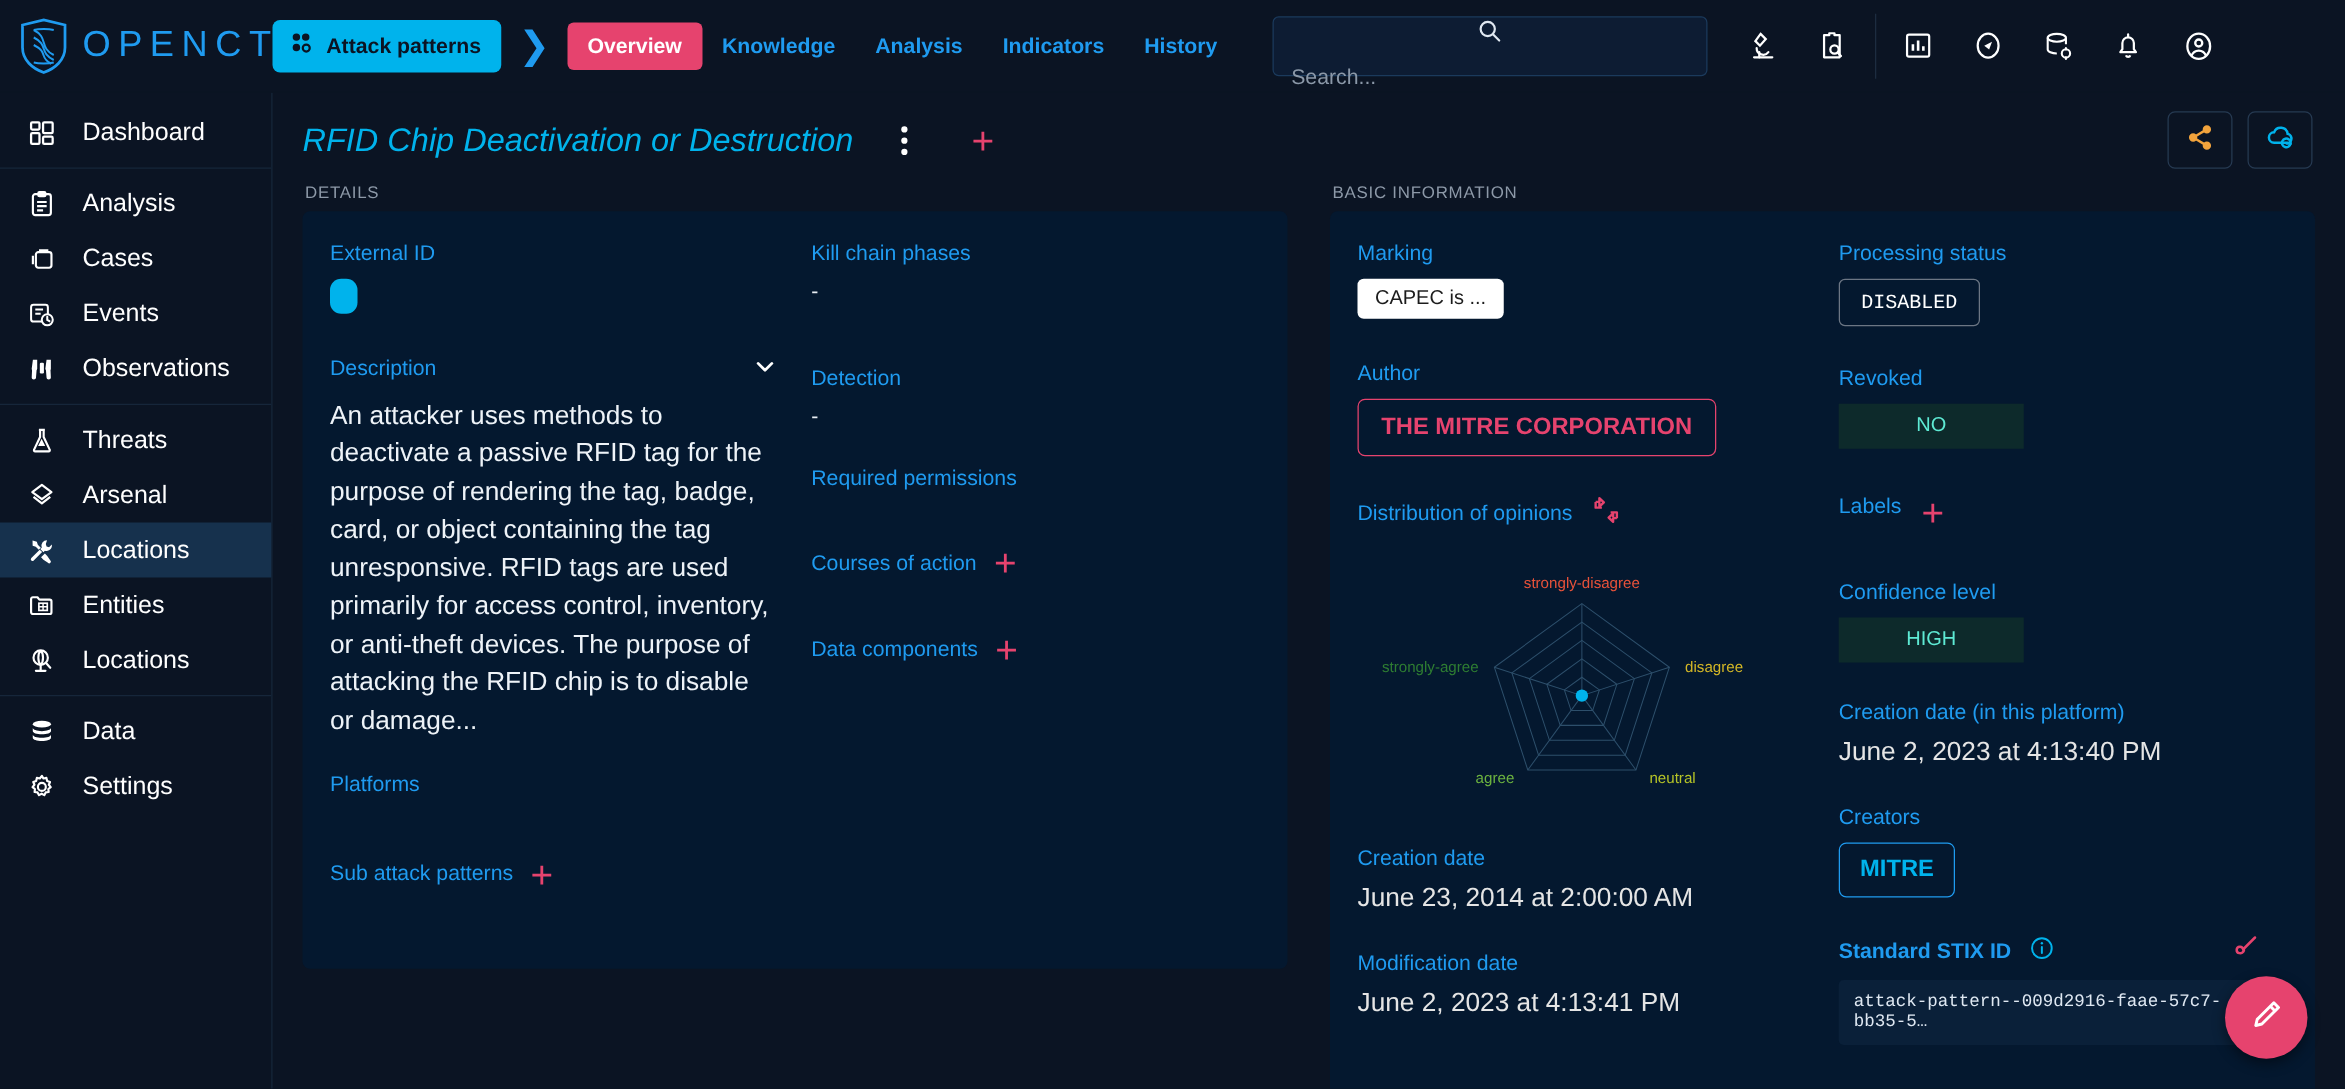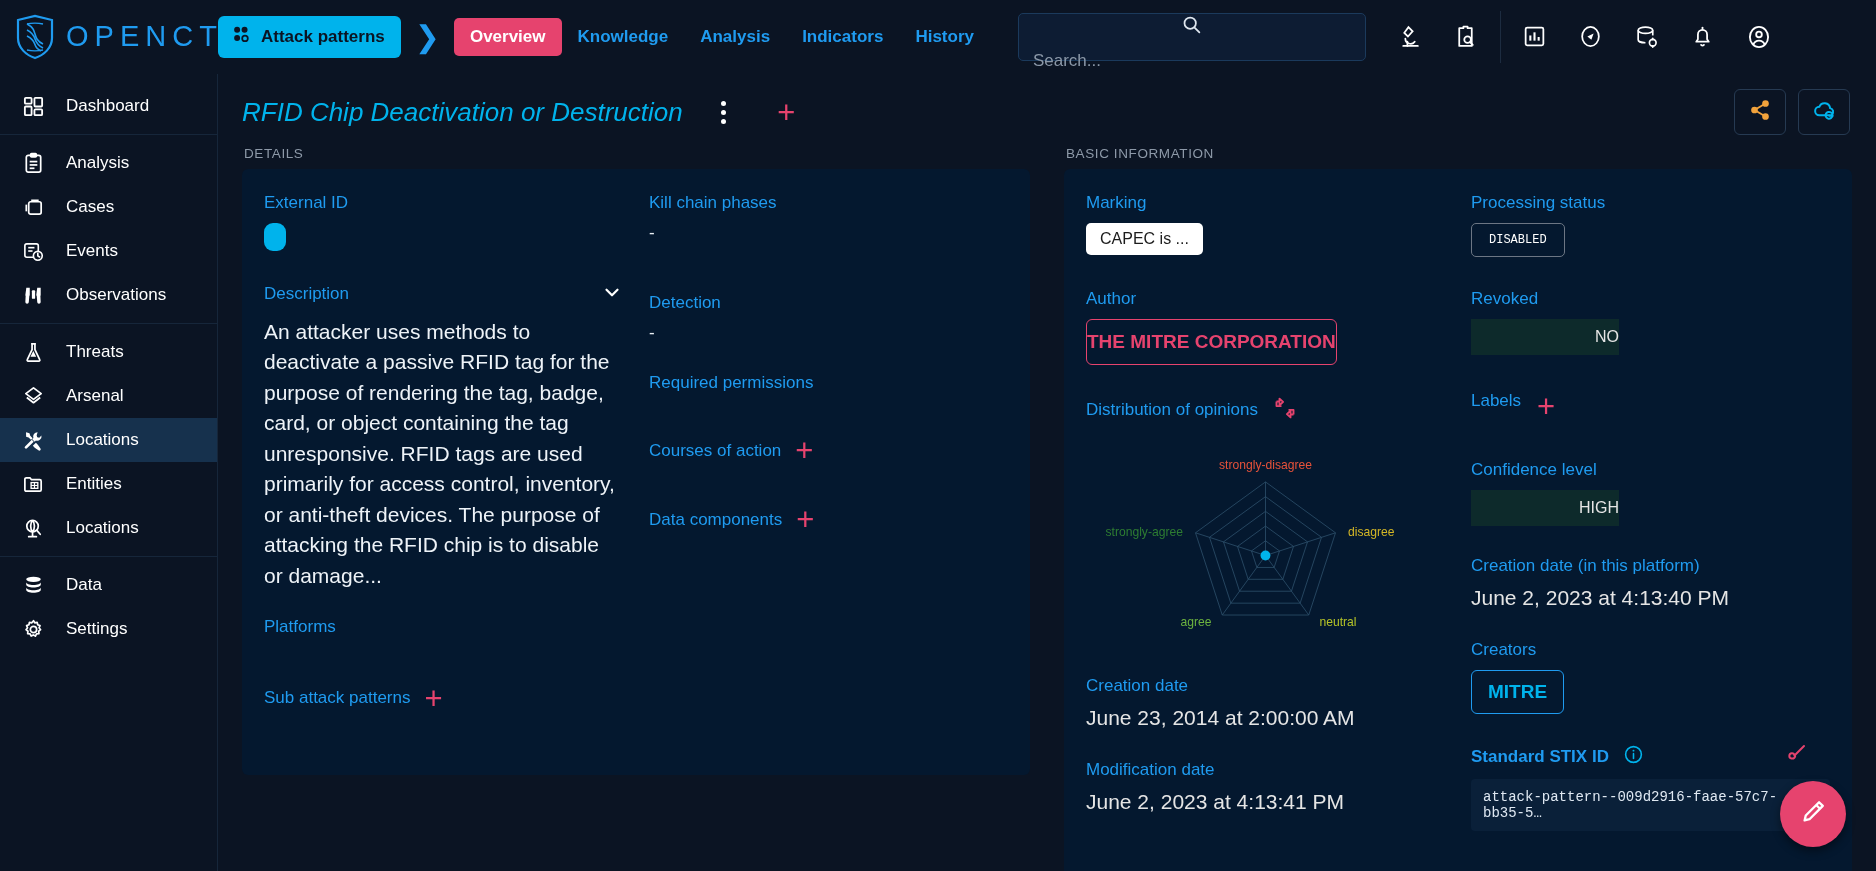--- a/index.html
+++ b/index.html
@@ -56,21 +56,21 @@
   #sidebar {
     position: absolute; top: 74px; left: 0; width: 218px; height: 797px;
     background: #0b1423; border-right: 1px solid #16263a;
     padding-top: 4px;
   }
   .sidegroup { border-bottom: 1px solid #16263a; padding: 6px 0; }
   .sidegroup:last-child { border-bottom: none; }
   .sideitem {
     display: flex; align-items: center; gap: 20px;
     height: 44px; padding-left: 20px; cursor: pointer;
-    color: #ffffff; font-size: 17px;
+    color: #ffffff; font-size: 20px;
   }
   .sideitem.active { background: #16314d; }
   .sideicon { width: 26px; height: 26px; flex: 0 0 26px; display: flex; align-items: center; justify-content: center; }
 
   
   #main { position: absolute; top: 74px; left: 218px; width: 1658px; height: 797px; padding: 0 24px; }
   #titlerow { display: flex; align-items: center; height: 62px; padding-top: 14px; font-style: italic; }
   #pagetitle { color: #00b3ec; font-size: 26px; font-weight: 400; }
   .kebab { width: 34px; height: 34px; margin-left: 24px; display:flex; flex-direction: column; align-items:center; justify-content:center; gap: 4px; cursor: pointer;}
   .kebab i { width: 5px; height: 5px; background: #fff; border-radius: 50%; display: block; }
@@ -96,34 +96,34 @@
   .chip-blue {
     display: inline-block; background: #00b3ec; border-radius: 9px;
     width: 22px; height: 28px;
   }
   .chip-white {
     display: inline-block; background: #ffffff; color: #1c1c1c;
     border-radius: 5px; font-size: 16px; padding: 7px 14px; cursor: pointer;
   }
   .chip-outline-pink {
     display: inline-block; border: 1px solid #e6436e; color: #e6436e;
-    border-radius: 6px; font-size: 19px; font-weight: bold; padding: 11px 0; cursor: pointer;
+    border-radius: 6px; font-size: 19px; font-weight: bold; padding: 11px 18px; cursor: pointer;
   }
   .chip-outline-blue {
     display: inline-block; border: 1px solid #1f9bf0; color: #00b3ec;
     border-radius: 6px; font-size: 19px; font-weight: bold; padding: 10px 16px; cursor: pointer;
   }
   .chip-outline-grey {
     display: inline-block; border: 1px solid #6c7684; color: #ffffff;
-    border-radius: 5px; font-size: 12px; font-family: "Liberation Mono", monospace;
+    border-radius: 5px; font-size: 16px; font-family: "Liberation Mono", monospace;
     padding: 9px 17px; cursor: pointer;
   }
   .bar-green {
-    display: block; width: 148px; background: #0d2a2b; color: #e5e5e5;
-    font-size: 16px; text-align: right; padding: 9px 0; cursor: pointer;
+    display: block; width: 148px; background: #0d2a2b; color: #5eead4;
+    font-size: 16px; text-align: center; padding: 9px 0; cursor: pointer;
   }
   .inline-label { display: flex; align-items: center; gap: 14px; margin-bottom: 10px; }
   .desc {
     color: #eef3f8; font-size: 21px; line-height: 1.45; margin-bottom: 4px;
   }
   .chev-down { color: #ffffff; font-size: 22px; cursor: pointer; line-height: 1; }
   .stixbox {
     background: #0a2039; color: #dfe8f2; font-family: "Liberation Mono", monospace;
     font-size: 14px; padding: 10px 12px; border-radius: 4px;
     display: flex; align-items: center; gap: 8px; max-width: 390px;

